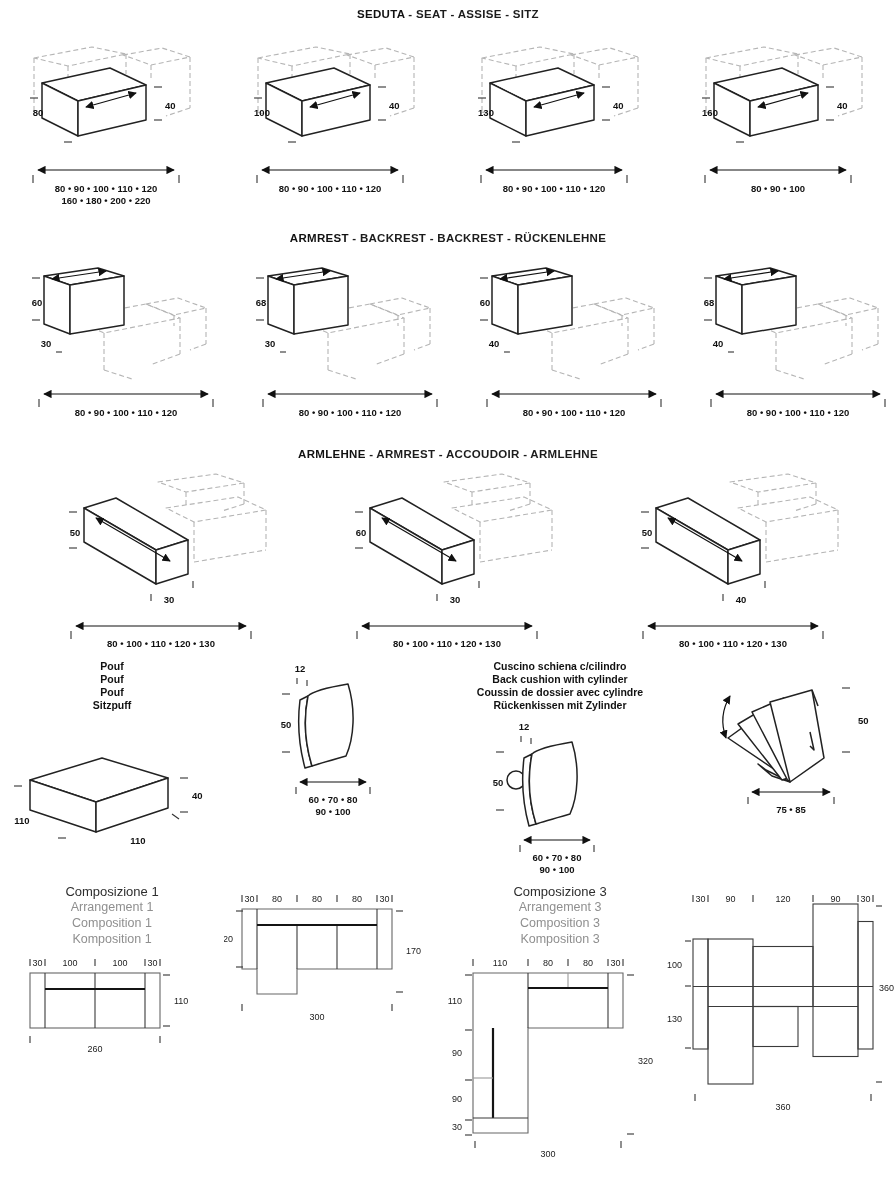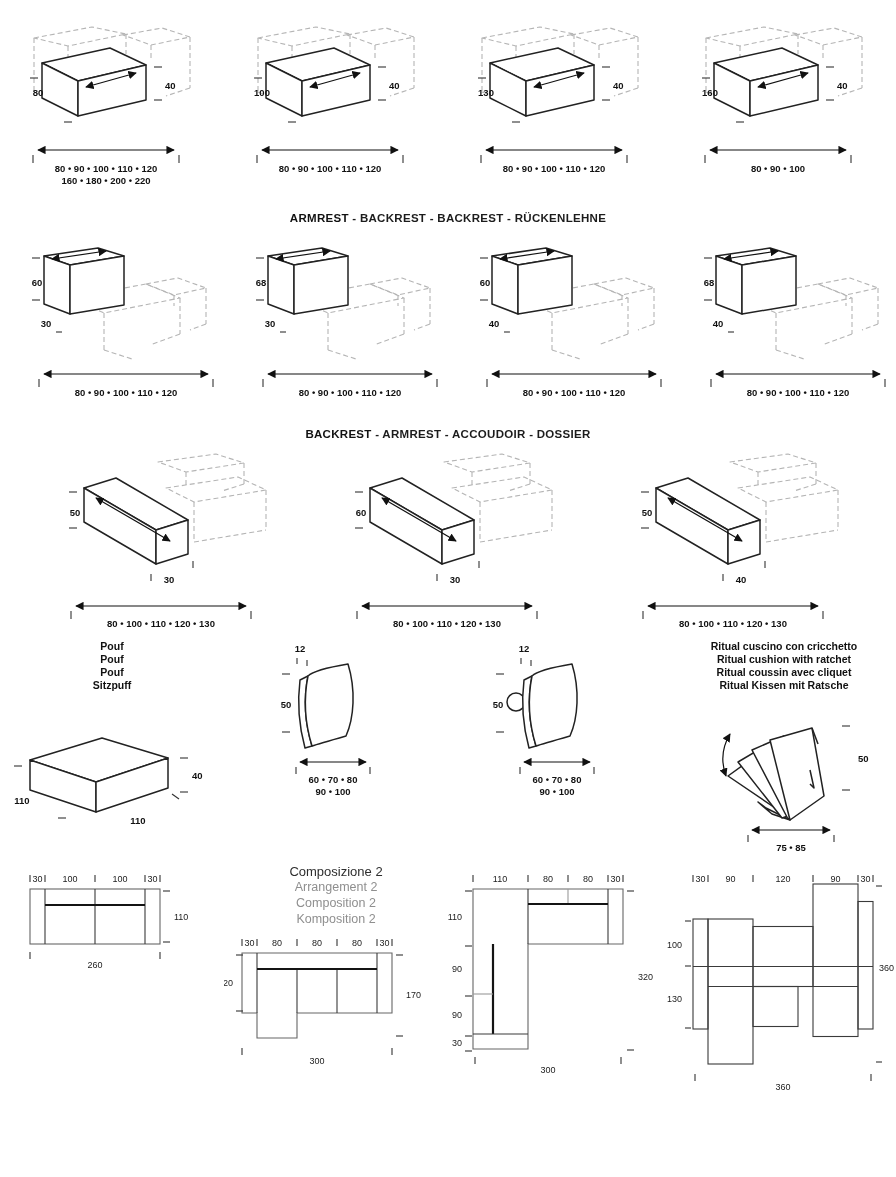--- a/index.html
+++ b/index.html
@@ -97,20 +97,23 @@
         <path d="M18,38 L18,72 L90,114 L90,80 Z"></path>
         <path d="M90,80 L122,70 L122,104 L90,114 Z"></path>
       </g>
       <path class="dimline" d="M30,48 L104,91" marker-start="url(#ah-s)" marker-end="url(#ah-e)"></path>
     </g>
   </defs>
 </svg>
 
 <div class="sheet">
 
+  <div class="sec-title mt1">
+    <span>SEDUTA</span><span class="t2"> - SEAT - ASSISE - SITZ</span>
+  </div>
   <div class="row4">
 
     <div class="col">
       <svg viewBox="0 0 224 190" width="224" height="190">
         <use href="#seat-iso" x="20" y="8"></use>
         <path class="tick" d="M30,78 h8"></path>
           <text class="lbl" x="38" y="96" text-anchor="middle">80</text>
         <path class="tick" d="M64,122 h8"></path>
         <path class="tick" d="M154,67 h8"></path>
           <path class="tick" d="M154,100 h8"></path>
@@ -225,21 +228,21 @@
           <path class="tick" d="M56,108 h6"></path>
         <path class="dimline" d="M44,150 H208" marker-start="url(#ah-s)" marker-end="url(#ah-e)"></path>
         <path class="tick" d="M39,155 v8"></path>
           <path class="tick" d="M213,155 v8"></path>
         <text class="lbl" x="126" y="172" text-anchor="middle">80 • 90 • 100 • 110 • 120</text>
       </svg>
     </div>
   </div>
 
   <div class="sec-title mt3">
-    <span>BACKREST</span><span class="t2"> - ARMREST - ACCOUDOIR - DOSSIER</span>
+    <span>ARMLEHNE</span><span class="t2"> - ARMREST - ACCOUDOIR - ARMLEHNE</span>
   </div>
   <div class="row3">
     <div class="col">
       <svg viewBox="0 0 280 190" width="280" height="190">
         <use href="#arm-iso" x="45" y="10"></use>
         <path class="tick" d="M48,52 h8"></path>
           <text class="lbl" x="54" y="76" text-anchor="middle">50</text>
         <path class="tick" d="M48,88 h8"></path>
         <path class="tick" d="M130,134 v7"></path>
           <text class="lbl" x="148" y="143" text-anchor="middle">30</text>
@@ -322,20 +325,26 @@
         <path class="tick" d="M58,92 h8"></path>
         <path class="dimline" d="M76,122 H142" marker-start="url(#ah-s)" marker-end="url(#ah-e)"></path>
         <path class="tick" d="M72,127 v7"></path>
           <path class="tick" d="M146,127 v7"></path>
         <text class="lbl" x="109" y="143" text-anchor="middle">60 • 70 • 80</text>
         <text class="lbl" x="109" y="155" text-anchor="middle">90 • 100</text>
       </svg>
     </div>
 
     <div class="col">
+      <div class="acc-head">
+        <div>Cuscino schiena c/cilindro</div>
+        <div>Back cushion with cylinder</div>
+        <div>Coussin de dossier avec cylindre</div>
+        <div>Rückenkissen mit Zylinder</div>
+      </div>
       <svg viewBox="0 0 224 160" width="224" height="160">
         <circle class="solid" cx="68" cy="62" r="9"></circle>
         <g class="solid">
           <path d="M84,36 L76,40 C73,64 75,86 81,108 L88,106 C80,80 80,56 84,36 Z"></path>
           <path d="M84,36 C90,30 112,26 124,24 C132,50 130,78 122,96 C108,100 94,104 88,106 C80,80 80,56 84,36 Z"></path>
         </g>
         <text class="lbl" x="76" y="12" text-anchor="middle">12</text>
         <path class="tick" d="M73,18 v6"></path>
           <path class="tick" d="M83,20 v6"></path>
         <path class="tick" d="M48,34 h8"></path>
@@ -343,26 +352,20 @@
         <path class="tick" d="M48,92 h8"></path>
         <path class="dimline" d="M76,122 H142" marker-start="url(#ah-s)" marker-end="url(#ah-e)"></path>
         <path class="tick" d="M72,127 v7"></path>
           <path class="tick" d="M146,127 v7"></path>
         <text class="lbl" x="109" y="143" text-anchor="middle">60 • 70 • 80</text>
         <text class="lbl" x="109" y="155" text-anchor="middle">90 • 100</text>
       </svg>
     </div>
 
     <div class="col">
-      <div class="acc-head">
-        <div>Ritual cuscino con cricchetto</div>
-        <div>Ritual cushion with ratchet</div>
-        <div>Ritual coussin avec cliquet</div>
-        <div>Ritual Kissen mit Ratsche</div>
-      </div>
       <svg viewBox="0 0 224 160" width="224" height="160">
         <g class="solid" stroke-width="1.3">
           <path d="M86,104 L100,116 L118,122 L94,110 Z"></path>
           <path d="M56,78 L92,52 L118,120 Z"></path>
           <path d="M66,64 L100,44 L122,116 L110,120 Z"></path>
           <path d="M80,52 L112,38 L128,114 L116,121 Z"></path>
           <path d="M98,42 L140,30 L152,98 L118,122 Z"></path>
           <path d="M140,30 L146,46" fill="none"></path>
           <path d="M138,72 L142,90 L138,86" fill="none"></path>
         </g>
@@ -374,20 +377,26 @@
         <path class="tick" d="M76,137 v7"></path>
           <path class="tick" d="M162,137 v7"></path>
         <text class="lbl" x="119" y="153" text-anchor="middle">75 • 85</text>
       </svg>
     </div>
   </div>
 
   <div class="row4 mt5">
 
     <div class="col">
+      <div class="comp-head">
+        <div class="l1">Composizione 1</div>
+        <div class="ln">Arrangement 1</div>
+        <div class="ln">Composition 1</div>
+        <div class="ln">Komposition 1</div>
+      </div>
       <svg viewBox="0 0 224 120" width="224" height="120">
         <path class="tick" d="M30,11 v7"></path>
           <text class="clbl" x="37.5" y="18" text-anchor="middle">30</text>
         <path class="tick" d="M45,11 v7"></path>
           <text class="clbl" x="70" y="18" text-anchor="middle">100</text>
         <path class="tick" d="M95,11 v7"></path>
           <text class="clbl" x="120" y="18" text-anchor="middle">100</text>
         <path class="tick" d="M145,11 v7"></path>
           <text class="clbl" x="152.5" y="18" text-anchor="middle">30</text>
         <path class="tick" d="M160,11 v7"></path>
@@ -399,26 +408,20 @@
         <path class="tick" d="M163,27 h7"></path>
           <path class="tick" d="M163,78 h7"></path>
         <text class="clbl" x="174" y="56">110</text>
         <path class="tick" d="M30,88 v7"></path>
           <path class="tick" d="M160,88 v7"></path>
         <text class="clbl" x="95" y="104" text-anchor="middle">260</text>
       </svg>
     </div>
 
     <div class="col">
-      <div class="comp-head">
-        <div class="l1">Composizione 2</div>
-        <div class="ln">Arrangement 2</div>
-        <div class="ln">Composition 2</div>
-        <div class="ln">Komposition 2</div>
-      </div>
       <svg viewBox="0 0 224 150" width="224" height="150">
         <path class="tick" d="M18,11 v7"></path>
           <text class="clbl" x="25.5" y="18" text-anchor="middle">30</text>
         <path class="tick" d="M33,11 v7"></path>
           <text class="clbl" x="53" y="18" text-anchor="middle">80</text>
         <path class="tick" d="M73,11 v7"></path>
           <text class="clbl" x="93" y="18" text-anchor="middle">80</text>
         <path class="tick" d="M113,11 v7"></path>
           <text class="clbl" x="133" y="18" text-anchor="middle">80</text>
         <path class="tick" d="M153,11 v7"></path>
@@ -436,20 +439,26 @@
         <path class="tick" d="M172,27 h7"></path>
           <path class="tick" d="M172,108 h7"></path>
         <text class="clbl" x="182" y="70">170</text>
         <path class="tick" d="M18,120 v7"></path>
           <path class="tick" d="M168,120 v7"></path>
         <text class="clbl" x="93" y="136" text-anchor="middle">300</text>
       </svg>
     </div>
 
     <div class="col">
+      <div class="comp-head">
+        <div class="l1">Composizione 3</div>
+        <div class="ln">Arrangement 3</div>
+        <div class="ln">Composition 3</div>
+        <div class="ln">Komposition 3</div>
+      </div>
       <svg viewBox="0 0 224 215" width="224" height="215">
         <path class="tick" d="M25,11 v7"></path>
           <text class="clbl" x="52" y="18" text-anchor="middle">110</text>
         <path class="tick" d="M80,11 v7"></path>
           <text class="clbl" x="100" y="18" text-anchor="middle">80</text>
         <path class="tick" d="M120,11 v7"></path>
           <text class="clbl" x="140" y="18" text-anchor="middle">80</text>
         <path class="tick" d="M160,11 v7"></path>
           <text class="clbl" x="167.5" y="18" text-anchor="middle">30</text>
         <path class="tick" d="M175,11 v7"></path>

